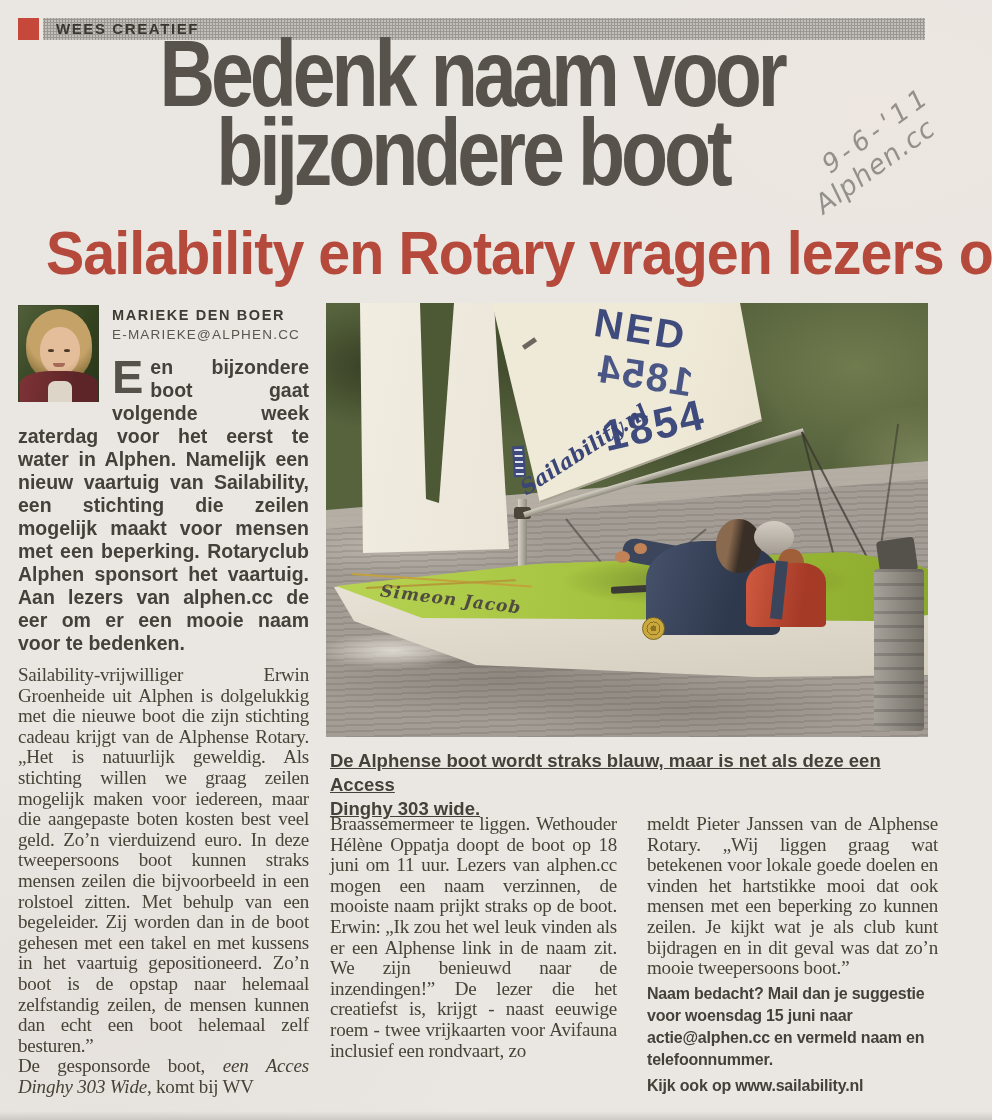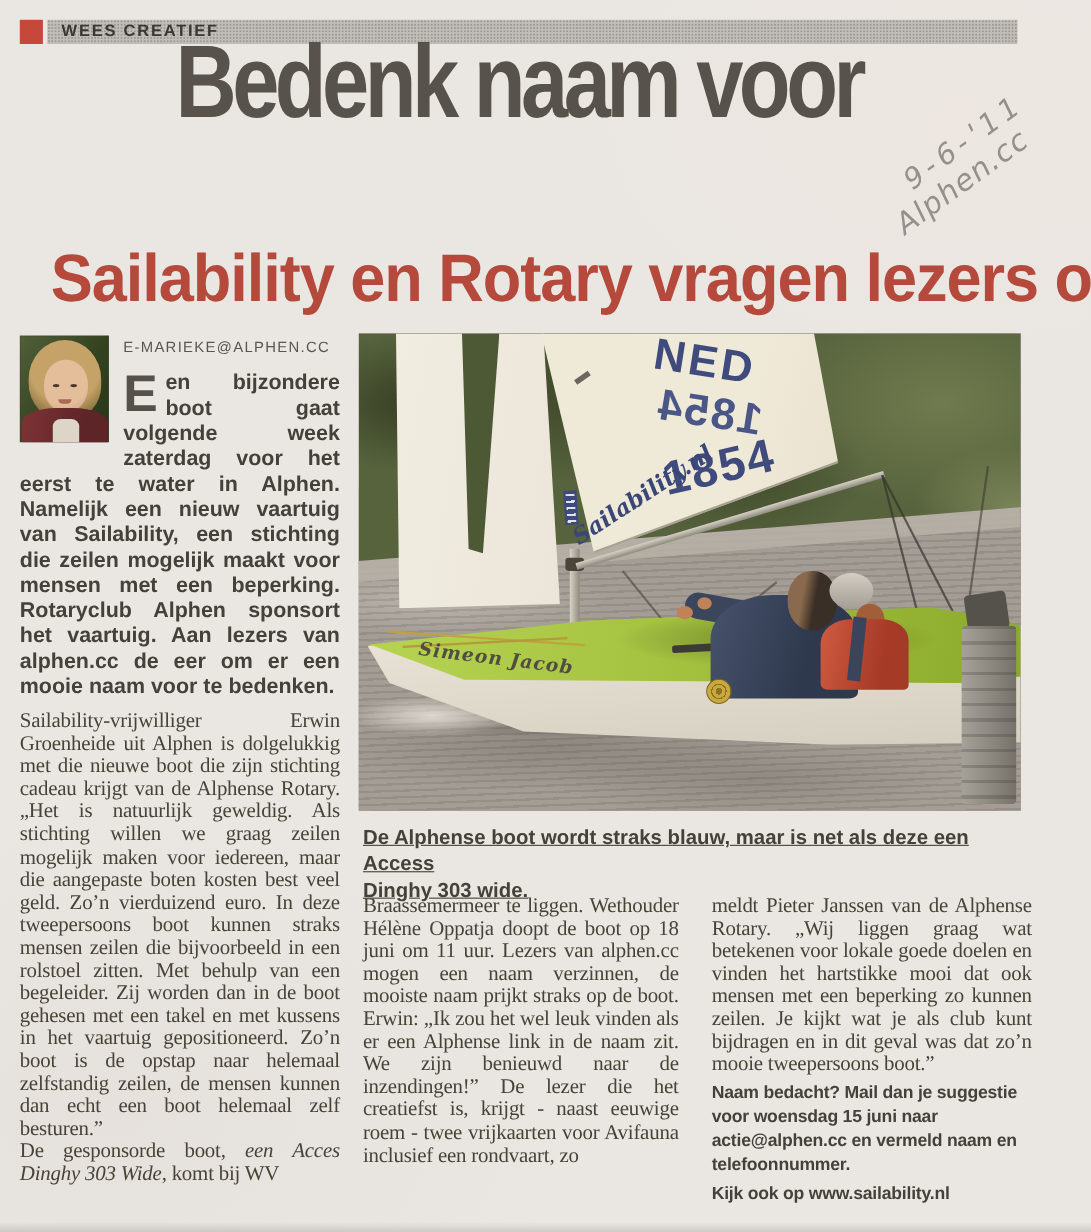--- a/index.html
+++ b/index.html
@@ -176,20 +176,21 @@
 
 <div class="page">
 
   <div class="kicker-square"></div>
   <div class="kicker-bar">
     <span class="kicker-label">WEES CREATIEF</span>
   </div>
 
   <div class="headline">
     <div><span class="cond">Bedenk naam voor</span></div>
+    <div><span class="cond">bijzondere boot</span></div>
   </div>
 
   <div class="handwriting">
     <div class="hw1">9-6-'11</div>
     <div class="hw2">Alphen.cc</div>
   </div>
 
   <div class="subheadline">
     <span class="cond">Sailability en Rotary vragen lezers om hulp</span>
   </div>
@@ -197,20 +198,21 @@
   <div class="col1">
     <div class="author-photo">
       <div class="ap-hair"></div>
       <div class="ap-face"></div>
       <div class="ap-eye1"></div>
       <div class="ap-eye2"></div>
       <div class="ap-mouth"></div>
       <div class="ap-body"></div>
       <div class="ap-shirt"></div>
     </div>
+    <div class="byline-name">MARIEKE DEN BOER</div>
     <div class="byline-email">E-MARIEKE@ALPHEN.CC</div>
     <p class="intro"><span class="dropcap">E</span><span>en bijzondere boot gaat volgende week zaterdag voor het eerst te water in Alphen. Namelijk een nieuw vaartuig van Sailability, een stichting die zeilen mogelijk maakt voor mensen met een beperking. Rotaryclub Alphen sponsort het vaartuig. Aan lezers van alphen.cc de eer om er een mooie naam voor te bedenken.</span></p>
     <p class="serif para-gap">Sailability-vrijwilliger Erwin Groenheide uit Alphen is dolgelukkig met die nieuwe boot die zijn stichting cadeau krijgt van de Alphense Rotary. „Het is natuurlijk geweldig. Als stichting willen we graag zeilen mogelijk maken voor iedereen, maar die aangepaste boten kosten best veel geld. Zo’n vierduizend euro. In deze tweepersoons boot kunnen straks mensen zeilen die bijvoorbeeld in een rolstoel zitten. Met behulp van een begeleider. Zij worden dan in de boot gehesen met een takel en met kussens in het vaartuig gepositioneerd. Zo’n boot is de opstap naar helemaal zelfstandig zeilen, de mensen kunnen dan echt een boot helemaal zelf besturen.”</p>
     <p class="serif"><span>De gesponsorde boot, </span><span class="ital">een Acces Dinghy 303 Wide</span><span>, komt bij WV</span></p>
   </div>
 
   <div class="photo">
     <div class="ph ph-water"></div>
     <div class="ph ph-waterband"></div>
     <div class="ph ph-trees"></div>

